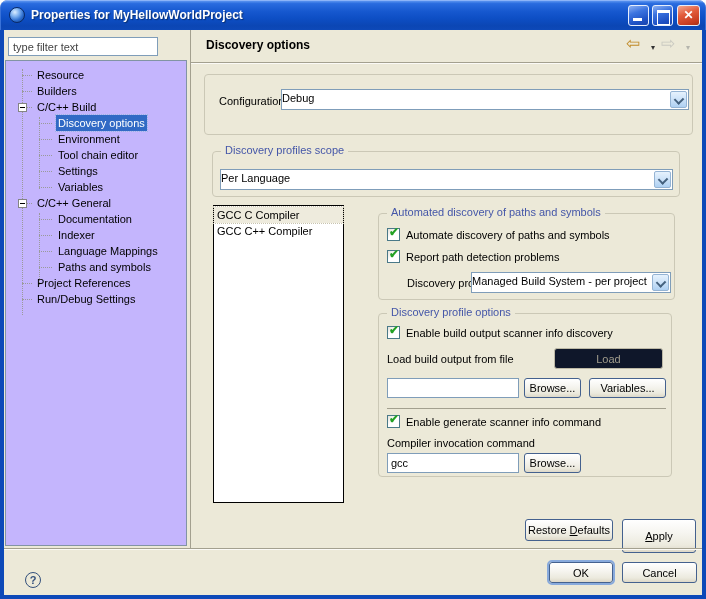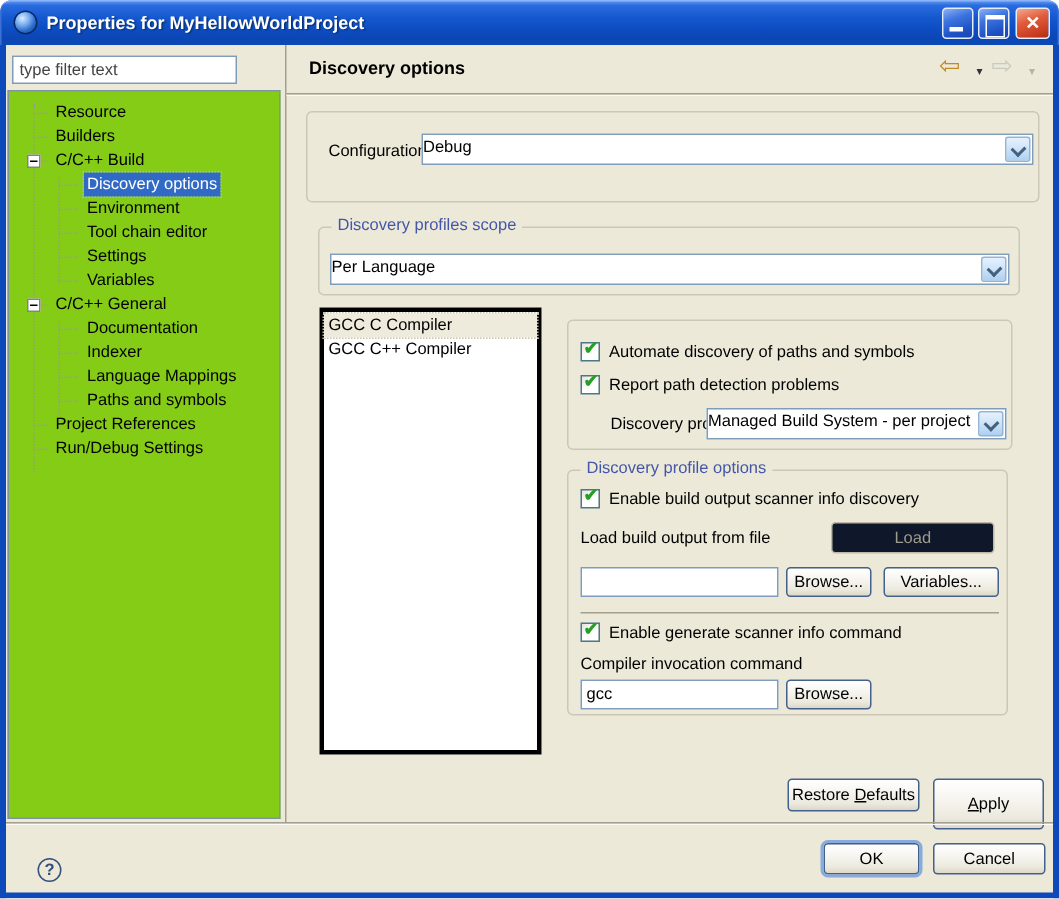--- a/index.html
+++ b/index.html
@@ -46,21 +46,21 @@
 
   
   .filter-input {
     position:absolute; left:8px; top:37px; width:150px; height:19px;
     border:1px solid #7F9DB9; background:#fff; padding:0 4px;
     font:11px "Liberation Sans",sans-serif; color:#333;
   }
   .filter-input::placeholder { color:#444; opacity:1; }
   .tree-panel {
     position:absolute; left:5px; top:60px; width:182px; height:486px;
-    background:#84cc16; border:1px solid #8294a4; overflow:hidden; padding-top:6px;
+    background:#c4b5fd; border:1px solid #8294a4; overflow:hidden; padding-top:6px;
   }
   .tree-row { position:relative; height:16px; line-height:16px; white-space:nowrap; cursor:default; }
   .tree-row.lvl0 { padding-left:29px; }
   .tree-row.lvl1 { padding-left:50px; }
   .tree-row.lvl0::before { content:""; position:absolute; left:16px; top:8px; width:10px; border-top:1px dotted #9a9a9a; }
   .tree-row.lvl1::before { content:""; position:absolute; left:33px; top:8px; width:13px; border-top:1px dotted #9a9a9a; }
   .tree-row .tlabel { display:inline-block; padding:0 2px; }
   .tree-row.sel .tlabel { background:#316AC5; color:#fff; outline:1px dotted #9cb8e0; }
   .expander { position:absolute; left:12px; top:4px; width:9px; height:9px; border:1px solid #848484; background:#fff; z-index:2; }
   .expander::after { content:""; position:absolute; left:1px; top:3px; width:5px; height:1px; background:#000; }
@@ -96,22 +96,22 @@
     background:linear-gradient(135deg,#e4e2da 0%,#ffffff 45%); flex:0 0 13px; }
   .cb .box .mark { position:absolute; left:1px; top:-4px; font-size:12px; font-weight:bold; color:#23a123; }
   .btn { position:absolute; border:1px solid #44618e; border-radius:3px; text-align:center;
     font:11px "Liberation Sans",sans-serif; color:#000; cursor:pointer;
     background:linear-gradient(180deg,#ffffff 0%,#f6f5f0 40%,#eceade 78%,#ddd8c8 100%); }
   .btn.disabled { border-color:#bdb9a6; color:#a09c8c; background:#0f172a; cursor:default; }
   .btn.default { outline:2px solid #88aadc; outline-offset:0px; }
   .u { text-decoration:underline; }
 
   
-  .listbox { position:absolute; left:213px; top:205px; width:148px; height:298px;
-    background:#fff; border:3px solid #000000; padding-top:1px; }
+  .listbox { position:absolute; left:213px; top:205px; width:131px; height:298px;
+    background:#fff; border:1px solid #000000; padding-top:1px; }
   .list-item { height:16px; line-height:16px; padding:0 3px; white-space:nowrap; cursor:default; }
   .list-item.sel { background:#eeebdd; outline:1px dotted #c8c4b0; }
 
   
   .help-icon { position:absolute; left:25px; top:572px; width:16px; height:16px;
     border:1px solid #33507c; border-radius:50%; color:#33507c;
     font-size:11px; font-weight:bold; text-align:center; line-height:14px; cursor:pointer; }
 </style>
 </head>
 <body>
@@ -176,20 +176,21 @@
       <span class="dd"></span>
     </div>
   </div>
 
   <div class="listbox">
     <div class="list-item sel">GCC C Compiler</div>
     <div class="list-item">GCC C++ Compiler</div>
   </div>
 
   <div class="group" style="left:378px; top:213px; width:297px; height:87px;">
+    <span class="legend">Automated discovery of paths and symbols</span>
     <div class="cb" style="left:8px; top:14px;">
       <span class="box">
           <span class="mark">✔</span>
         </span>
       <span>Automate discovery of paths and symbols</span>
     </div>
     <div class="cb" style="left:8px; top:36px;">
       <span class="box">
           <span class="mark">✔</span>
         </span>

